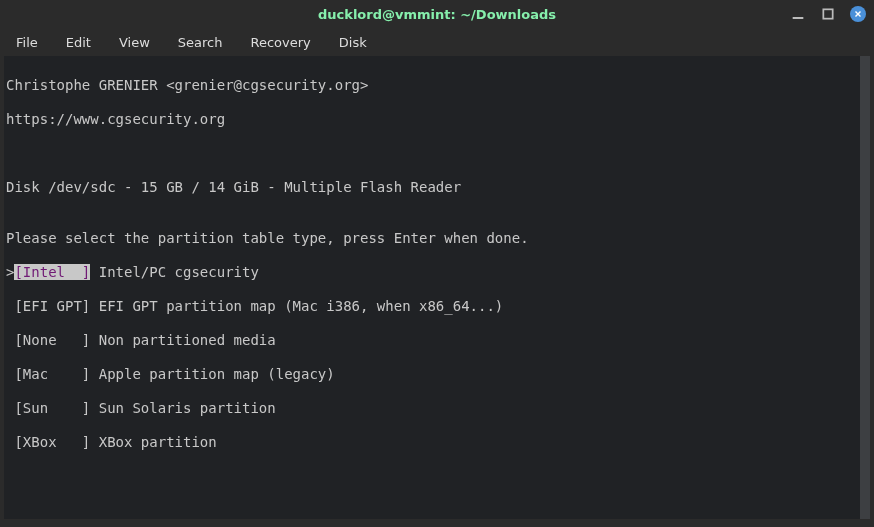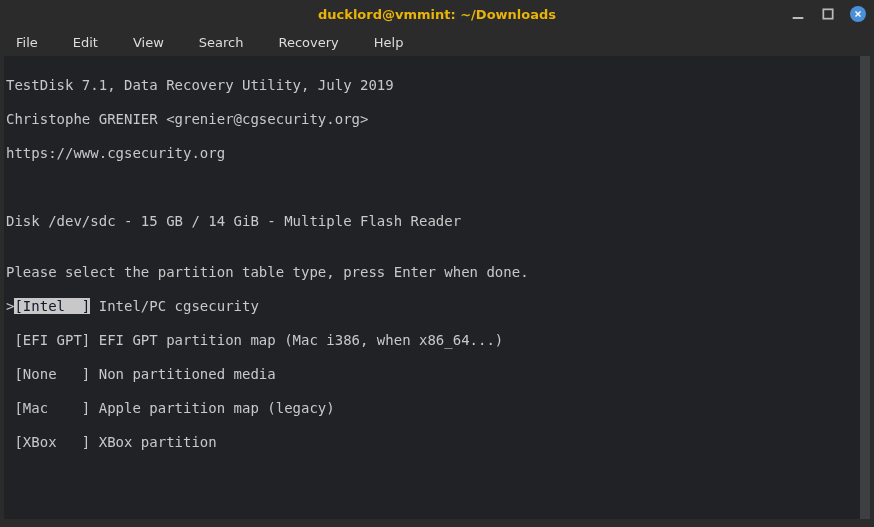--- a/index.html
+++ b/index.html
@@ -19,21 +19,21 @@
       background: #2b2b2b;
       display: flex;
       align-items: center;
       justify-content: center;
       position: relative;
       color: #ddd;
     }
     .titlebar-title {
       font-size: 13px;
       font-weight: bold;
-      color: #eab308;
+      color: #86efac;
     }
     .window-controls {
       position: absolute;
       right: 8px;
       display: flex;
       align-items: center;
       gap: 14px;
     }
     .win-btn {
       width: 16px;
@@ -58,21 +58,21 @@
     .win-close svg {
       width: 10px;
       height: 10px;
     }
     .menubar {
       height: 28px;
       background: #2b2b2b;
       display: flex;
       align-items: center;
       padding: 0 8px;
-      gap: 19px;
+      gap: 12px;
     }
     .menu-item {
       color: #ddd;
       font-size: 13px;
       padding: 4px 8px;
       cursor: pointer;
     }
     .terminal {
       background: #202225;
       height: calc(527px - 56px - 8px);
@@ -99,21 +99,21 @@
       right: 0;
       top: 0;
       width: 10px;
       height: 100%;
       background: rgba(255,255,255,0.1);
       cursor: pointer;
     }
     .line { display: block; }
     .hl-sel {
       background: #c8c8c8;
-      color: #0f172a;
+      color: #701a75;
     }
   </style>
 </head>
 <body>
 
 <div class="titlebar">
   <span class="titlebar-title">ducklord@vmmint: ~/Downloads</span>
   <div class="window-controls">
     <span class="win-btn">
       <svg viewBox="0 0 12 12">
@@ -133,36 +133,36 @@
     </span>
   </div>
 </div>
 
 <div class="menubar">
   <span class="menu-item">File</span>
   <span class="menu-item">Edit</span>
   <span class="menu-item">View</span>
   <span class="menu-item">Search</span>
   <span class="menu-item">Recovery</span>
-  <span class="menu-item">Help</span>
+  <span class="menu-item">Disk</span>
 </div>
 
 <div class="terminal">
-<span class="line">TestDisk 7.1, Data Recovery Utility, July 2019</span>
 <span class="line">Christophe GRENIER &lt;grenier@cgsecurity.org&gt;</span>
 <span class="line">https://www.cgsecurity.org</span>
 <span class="line"></span>
 <span class="line"></span>
 <span class="line">Disk /dev/sdc - 15 GB / 14 GiB - Multiple Flash Reader</span>
 <span class="line"></span>
 <span class="line">Please select the partition table type, press Enter when done.</span>
 <span class="line"><span>&gt;</span><span class="hl-sel">[Intel  ]</span><span> Intel/PC cgsecurity</span></span>
 <span class="line"> [EFI GPT] EFI GPT partition map (Mac i386, when x86_64...)</span>
 <span class="line"> [None   ] Non partitioned media</span>
 <span class="line"> [Mac    ] Apple partition map (legacy)</span>
+<span class="line"> [Sun    ] Sun Solaris partition</span>
 <span class="line"> [XBox   ] XBox partition</span>
 
 <span class="line"></span>
 <span class="line"></span>
 <span class="line"></span>
 
 
 
   <div class="scrollbar">
     <div class="scrollbar-thumb"></div>

